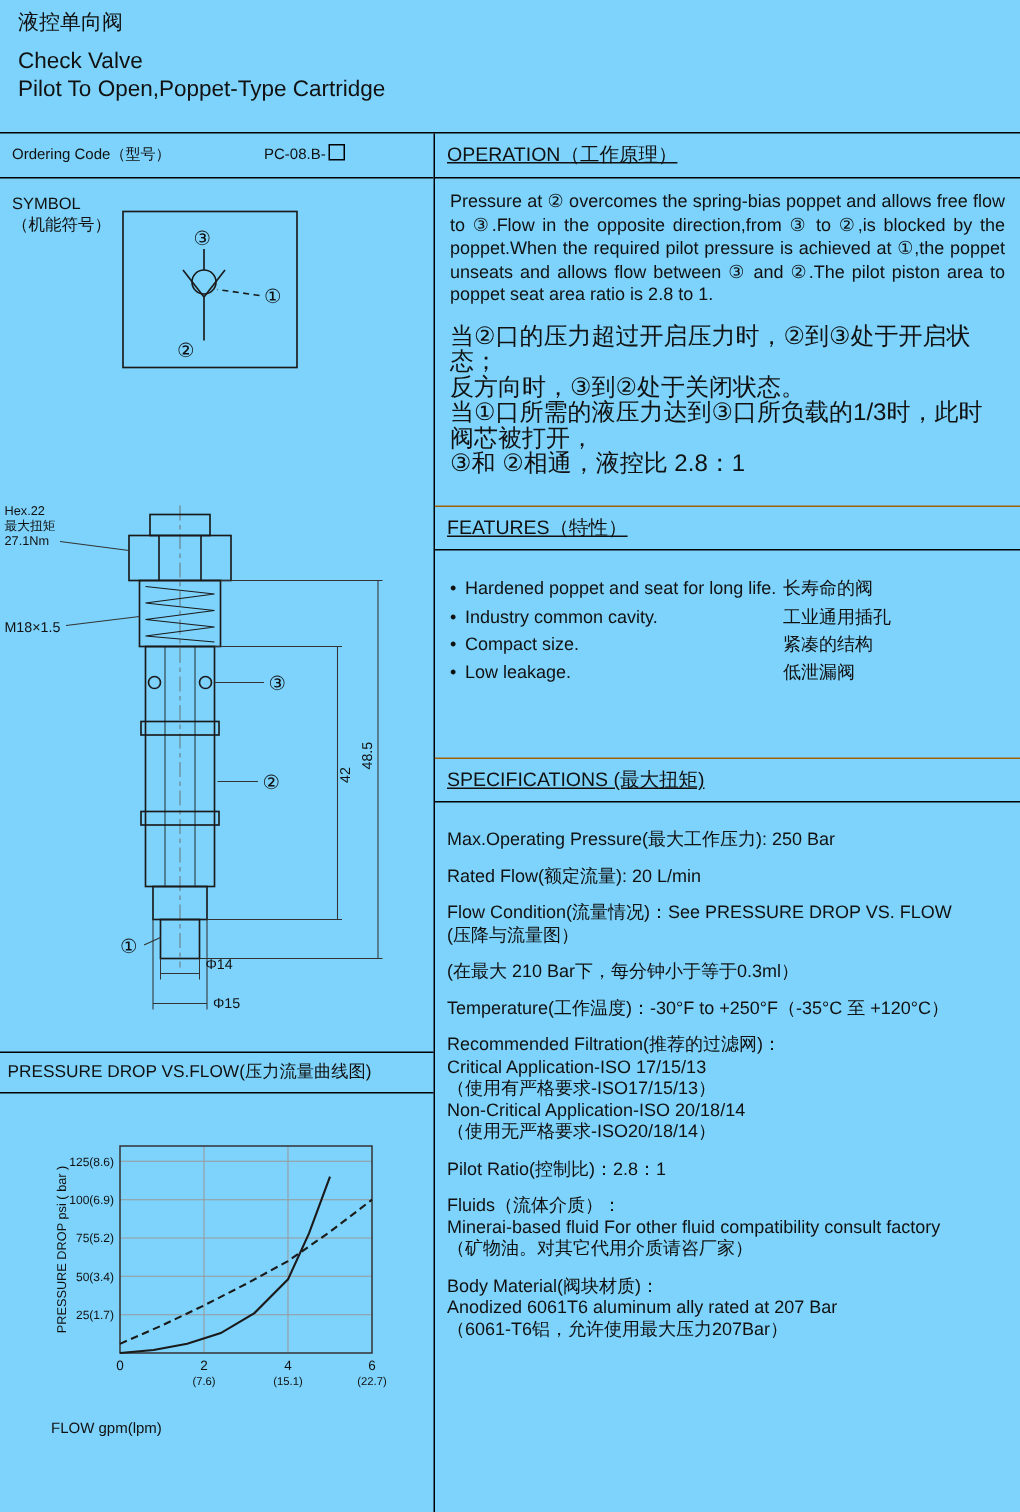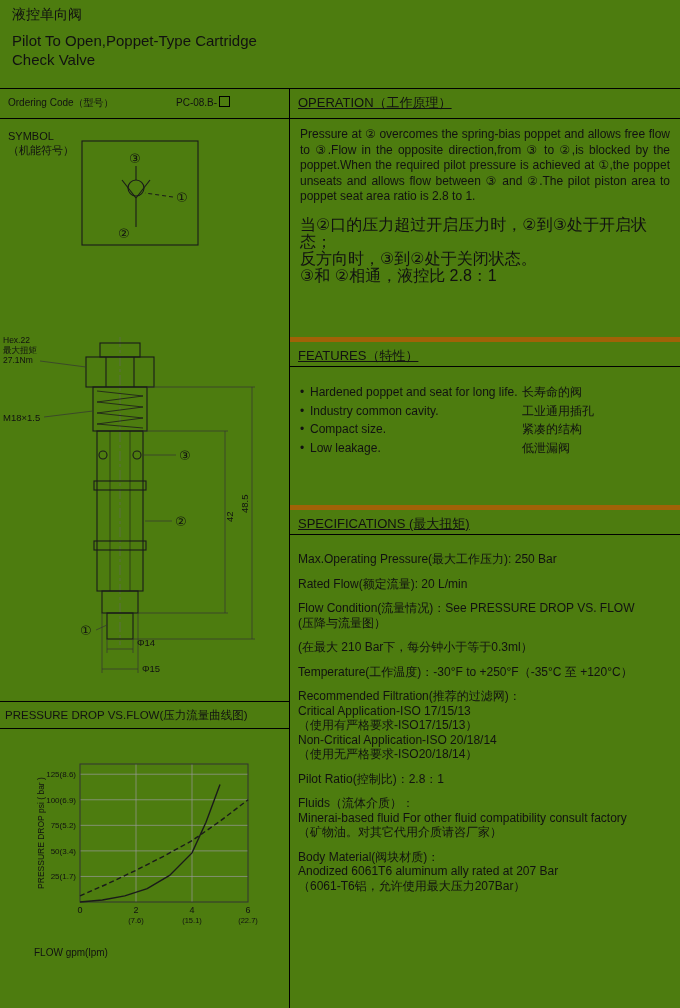--- a/index.html
+++ b/index.html
@@ -1,16 +1,16 @@
 <!DOCTYPE html>
 <html><head>
 <meta charset="utf-8">
 <style>
   html,body{margin:0;padding:0;background:#fff;}
-  .page{position:relative;width:680px;height:1008px;background:#4d7c0f;overflow:hidden;
+  .page{position:relative;width:680px;height:1008px;background:#7dd3fc;overflow:hidden;
         font-family:"Liberation Sans","DejaVu Sans",sans-serif;color:#111;}
   
   .hdr{position:absolute;left:12px;top:6px;}
   .hdr-cn{font-size:14px;margin-bottom:7px;}
   .hdr-en{font-size:15px;line-height:19px;}
   
   .columns{position:absolute;left:0;top:88px;width:680px;height:920px;border-top:1px solid #000;display:flex;}
   .col-left{width:290px;border-right:1px solid #000;position:relative;box-sizing:border-box;}
   .col-right{flex:1;position:relative;display:flex;flex-direction:column;}
   
@@ -22,21 +22,21 @@
   .symbol-label{position:absolute;left:8px;top:10px;font-size:11px;line-height:14px;}
   .symbol-svg{position:absolute;left:76px;top:16px;}
   .drawing-area{position:absolute;top:242px;left:0;right:0;height:370px;}
   .chart-title-row{position:absolute;top:612px;left:0;right:0;height:28px;border-top:1px solid #000;border-bottom:1px solid #000;
                    font-size:11.5px;line-height:26px;padding-left:5px;box-sizing:border-box;white-space:nowrap;}
   .chart-area{position:absolute;top:640px;left:0;right:0;bottom:0;}
   #pd-chart{position:absolute;left:34px;top:26px;}
   .chart-xlabel{position:absolute;left:34px;top:218px;width:214px;font-size:10px;}
   
   .sec-hdr{height:30px;line-height:28px;border-bottom:1px solid #000;font-size:13px;padding-left:8px;box-sizing:border-box;text-decoration:underline;}
-  .sec-hdr.bt{border-top:5px solid #a16207;}
+  .sec-hdr.bt{border-top:1px solid #a16207;}
   .op-body{height:218px;box-sizing:border-box;padding:8px 10px 0;}
   .op-en{font-size:12px;line-height:15.5px;text-align:justify;}
   .op-cn{margin-top:11px;font-size:16px;}
   .op-cn-line{line-height:17px;}
   .feat-body{height:138px;box-sizing:border-box;padding:16px 10px 0;font-size:12px;}
   .feat-item{display:flex;line-height:18.5px;}
   .bullet{width:10px;}
   .feat-en{width:212px;}
   .spec-body{flex:1;box-sizing:border-box;padding:17px 8px 0;font-size:12px;}
   .spec-item{margin-bottom:10px;}
@@ -62,22 +62,22 @@
   .xtick.small{font-size:7.5px;}
   .ylab{font-size:8.5px;text-anchor:middle;}
 </style>
 </head>
 <body>
 
 <div class="page">
 
   <div class="hdr">
     <div class="hdr-cn">液控单向阀</div>
+    <div class="hdr-en">Check Valve</div>
     <div class="hdr-en">Pilot To Open,Poppet-Type Cartridge</div>
-    <div class="hdr-en">Check Valve</div>
   </div>
 
   <div class="columns">
 
     <div class="col-left">
 
       <div class="ordering-row">
         <span class="ordering-label">Ordering Code（型号）</span>
         <span class="ordering-code"><span>PC-08.B-</span><span class="code-box"></span></span>
       </div>
@@ -191,20 +191,21 @@
       <div class="sec-hdr">OPERATION（工作原理）</div>
 
       <div class="op-body">
         <div class="op-en">Pressure at ② overcomes the spring-bias poppet and allows free flow to ③.Flow in the opposite direction,from ③ to ②,is blocked by the poppet.When the required pilot pressure is achieved at ①,the poppet unseats and allows flow between ③ and ②.The pilot piston area to poppet seat area ratio is 2.8 to 1.</div>
         <div class="op-cn">
 
             <div class="op-cn-line">当②口的压力超过开启压力时，②到③处于开启状态；</div>
 
             <div class="op-cn-line">反方向时，③到②处于关闭状态。</div>
 
+            <div class="op-cn-line">当①口所需的液压力达到③口所负载的1/3时，此时阀芯被打开，</div>
 
             <div class="op-cn-line">③和 ②相通，液控比 2.8：1</div>
           </div>
       </div>
 
       <div class="sec-hdr bt">FEATURES（特性）</div>
 
       <div class="feat-body">
 
           <div class="feat-item">

